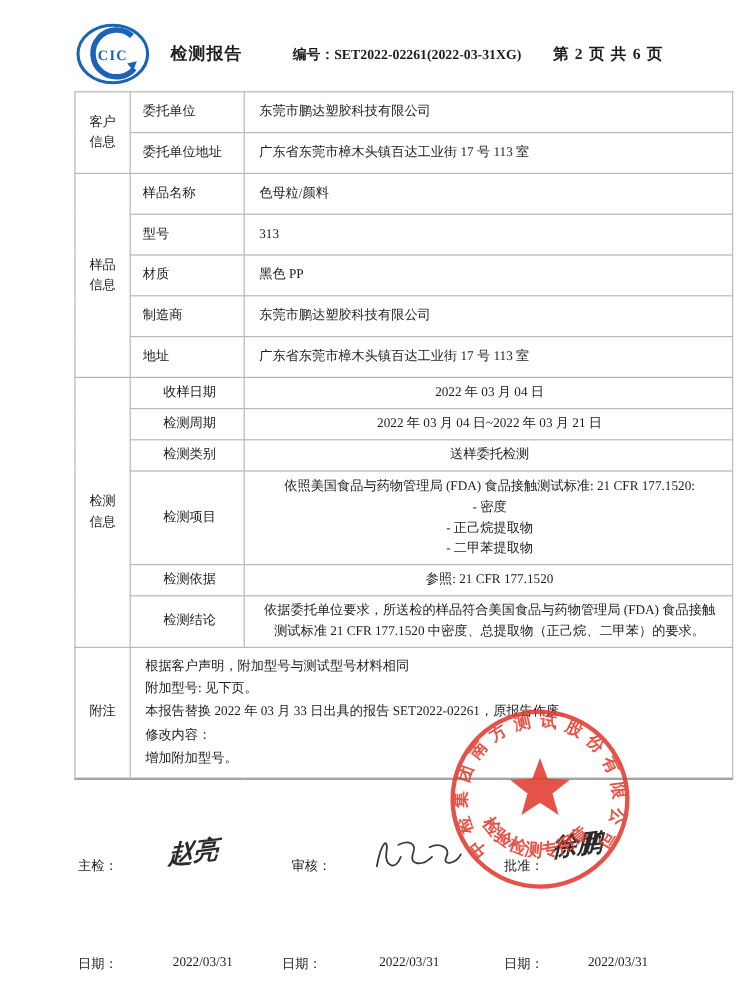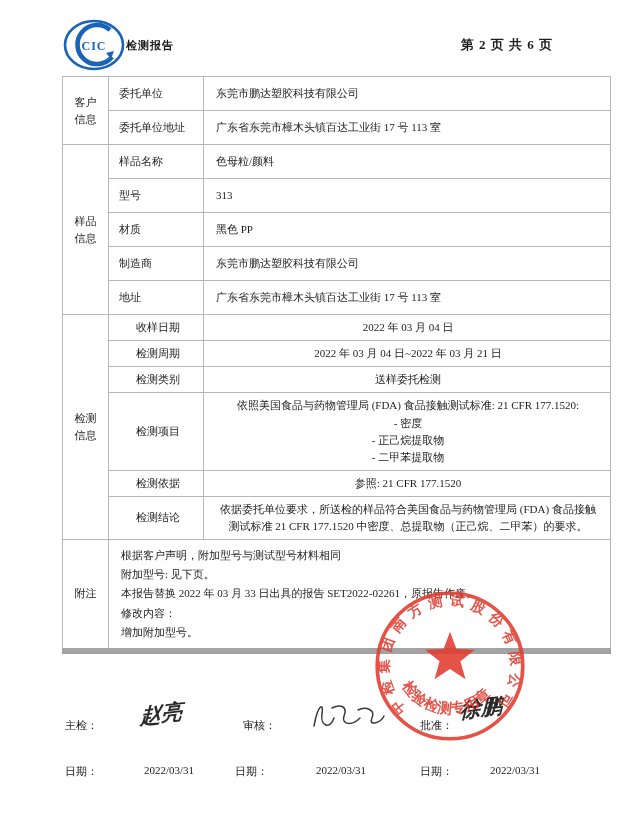--- a/index.html
+++ b/index.html
@@ -9,59 +9,60 @@
     font-family:"Liberation Serif","DejaVu Serif",serif;
     color:#1d1d1d;
     position:relative;
     overflow:hidden;
   }
   .page { position:relative; width:617px; height:840px; padding:18px 58px 0 62px; }
 
   
   .hdr { display:flex; align-items:center; height:54px; margin-bottom:4px; }
   .logo { width:64px; height:52px; flex:0 0 auto; }
-  .hdr-title { font-size:11px; font-weight:bold; letter-spacing:1px; }
+  .hdr-title { font-size:14px; font-weight:bold; margin-left:16px; letter-spacing:1px; }
   .hdr-no { font-size:11.5px; font-weight:bold; margin-left:42px; white-space:nowrap; }
   .hdr-page { font-size:13px; font-weight:bold; margin-left:auto; margin-right:6px; white-space:nowrap; letter-spacing:1px; }
 
   
   table.rpt { border-collapse:collapse; width:549px; table-layout:fixed; font-size:11px; }
   table.rpt td { border:1px solid #b7b7b7; vertical-align:middle; line-height:1.55; }
-  table.rpt tr.last-row td { border-bottom:6px solid #a3a3a3; }
+  table.rpt tr.last-row td { border-bottom:2px solid #a3a3a3; }
   td.group { width:46px; text-align:center; font-size:11px; padding:4px 6px; }
   td.field { width:95px; padding:6px 6px 6px 10px; }
   td.value { padding:6px 10px 6px 12px; }
   tr.tall td.field, tr.tall td.value { padding-top:8px; padding-bottom:8px; }
   tr.med td.field, tr.med td.value { padding-top:4px; padding-bottom:4px;text-align:center; }
   .just { text-align:justify; }
   .note-line { line-height:1.75; }
 
   
   .sig-area { position:relative; height:112px; margin-top:46px; font-size:11px; }
   .sig-label { position:absolute; white-space:nowrap; }
   .sig-name { position:absolute; font-size:21px; font-weight:bold; font-style:italic;
               transform:rotate(-7deg) skewX(-8deg); white-space:nowrap; color:#2a2a2a; }
-  .sig-date { position:absolute; white-space:nowrap; }
+  .sig-date { position:absolute; white-space:nowrap;margin-top:36px; }
 
   
   .stamp { position:absolute; left:372px; top:588px; width:156px; height:156px; opacity:.88; pointer-events:none; }
 </style>
 </head>
 <body>
 
 <div class="page">
 
   <div class="hdr">
     <svg class="logo" viewBox="0 0 64 52">
       <ellipse cx="32" cy="26" rx="29" ry="24" fill="none" stroke="#1a64b7" stroke-width="2.6"></ellipse>
       <path d="M 48 11 A 19.5 19.5 0 1 0 50 38" fill="none" stroke="#1a64b7" stroke-width="4.6"></path>
       <path d="M 44 34 l 8 -2 l -3 8 z" fill="#1a64b7"></path>
       <text x="32" y="31" text-anchor="middle" font-size="12" font-weight="bold" font-family="Liberation Serif, serif" fill="#1a64b7" letter-spacing="1">CIC</text>
     </svg>
     <div class="hdr-title">检测报告</div>
+    <div class="hdr-no"><span>编号：</span><span>SET2022-02261(2022-03-31XG)</span></div>
     <div class="hdr-page">第 2 页 共 6 页</div>
   </div>
 
   <table class="rpt">
 
     <tbody>
         <tr class="tall">
       <td class="group" rowspan="2">客户 信息</td>
       <td class="field">委托单位</td>
       <td class="value">东莞市鹏达塑胶科技有限公司</td>

